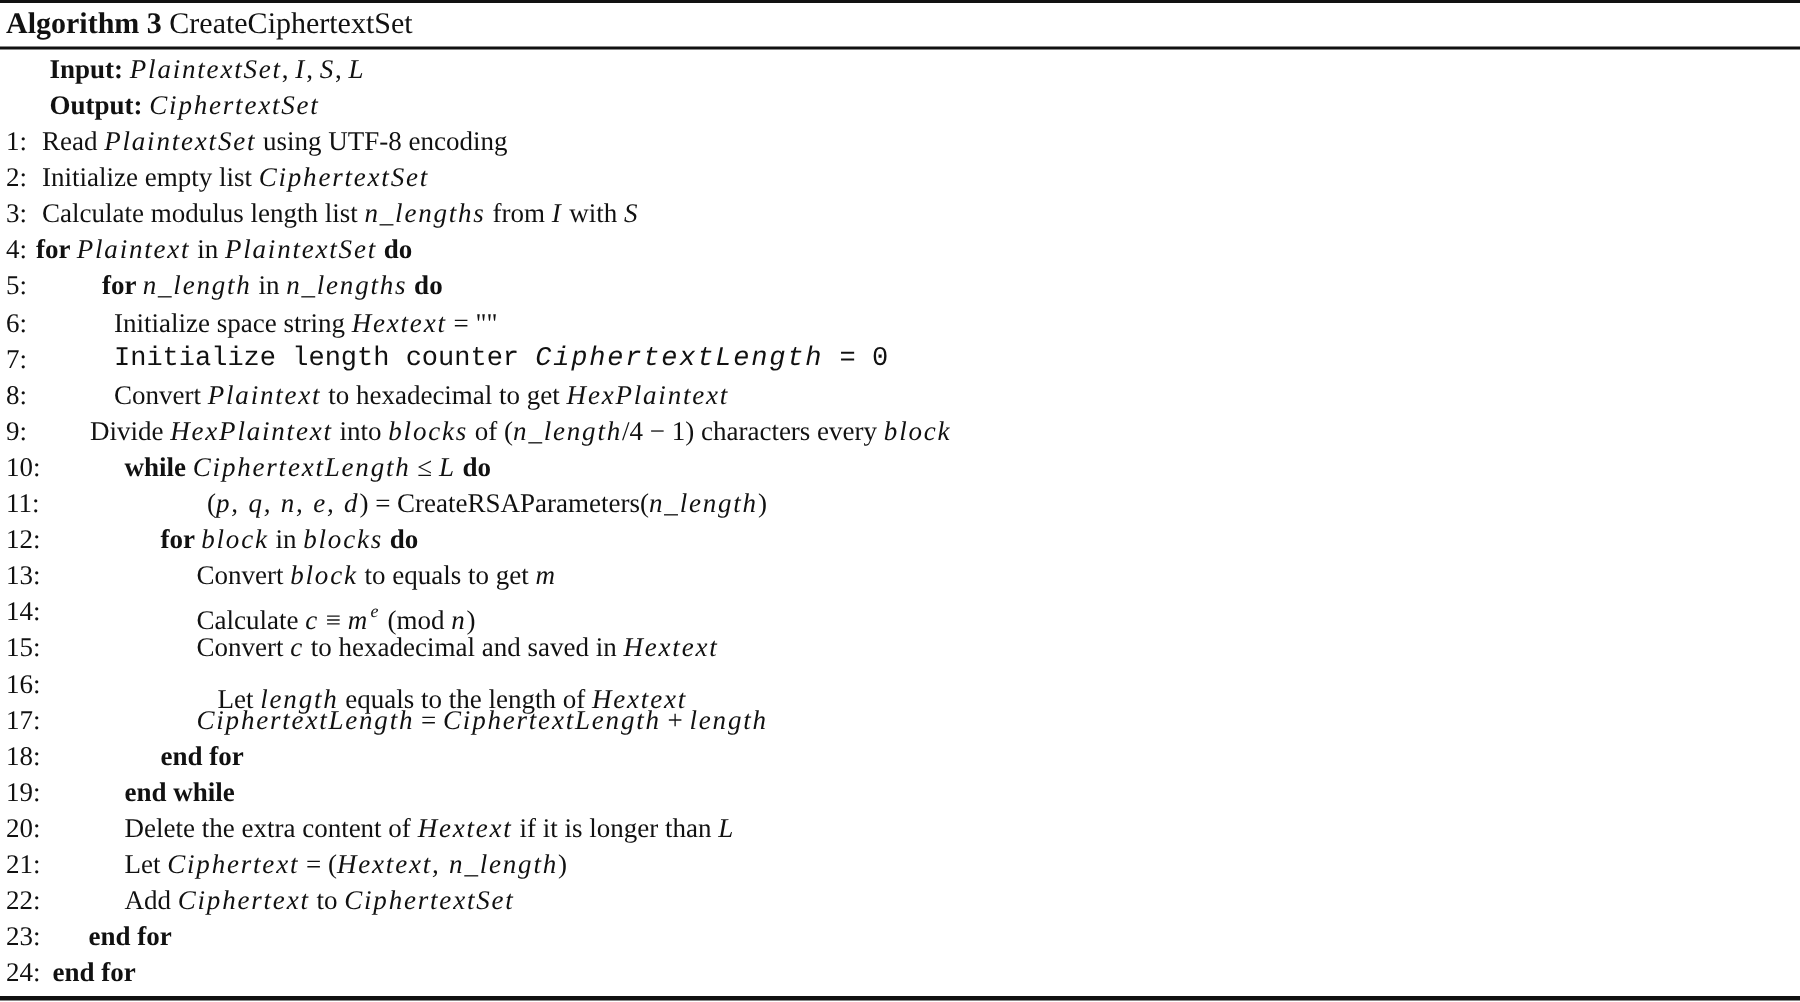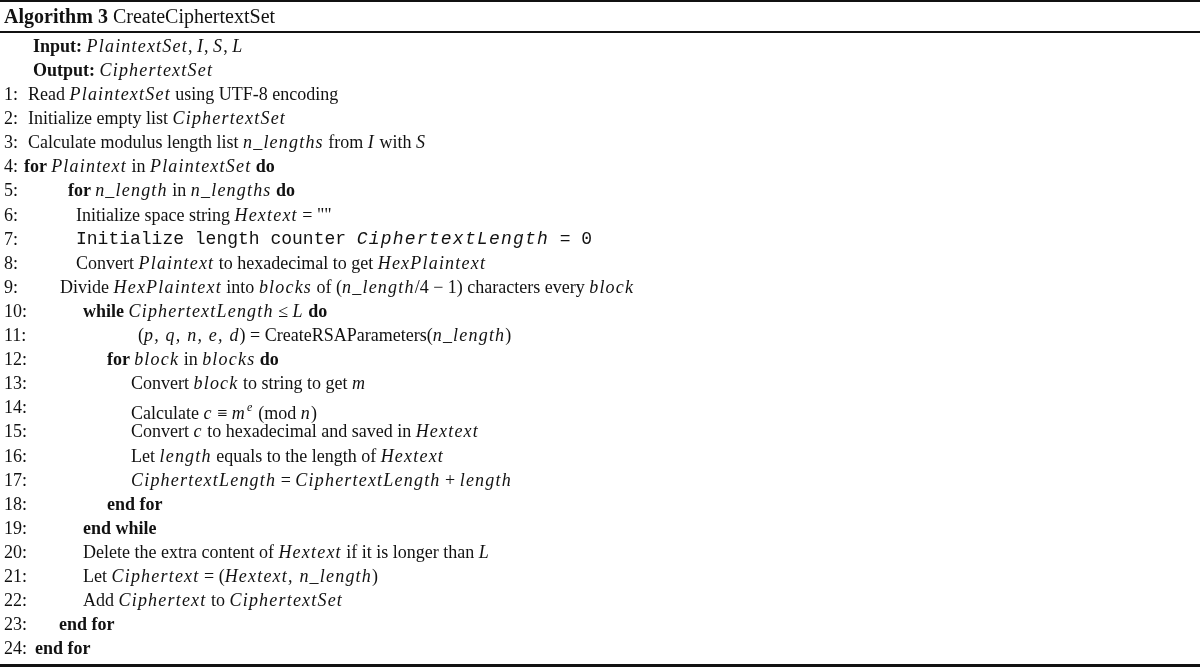--- a/index.html
+++ b/index.html
@@ -98,33 +98,33 @@
     <div class="line" style="top: 323px;">
       <span class="lnum">11:</span>
       <span class="body" style="left: 90px; margin-left: 48px;"><span class="seg-r">(</span><span class="seg-i">p, q, n, e, d</span><span class="seg-r">) = CreateRSAParameters(</span><span class="seg-i">n_length</span><span class="seg-r">)</span></span>
     </div>
     <div class="line" style="top: 347.1px;">
       <span class="lnum">12:</span>
       <span class="body" style="left: 107px;"><span class="seg-b">for </span><span class="seg-i">block</span><span class="seg-r"> in </span><span class="seg-i">blocks</span><span class="seg-b"> do</span></span>
     </div>
     <div class="line" style="top: 371.2px;">
       <span class="lnum">13:</span>
-      <span class="body" style="left: 131px;"><span class="seg-r">Convert </span><span class="seg-i">block</span><span class="seg-r"> to string to get </span><span class="seg-i">m</span></span>
+      <span class="body" style="left: 131px;"><span class="seg-r">Convert </span><span class="seg-i">block</span><span class="seg-r"> to equals to get </span><span class="seg-i">m</span></span>
     </div>
     <div class="line" style="top: 395.3px;">
       <span class="lnum">14:</span>
       <span class="body" style="left: 131px;"><span class="seg-r">Calculate </span><span class="seg-i">c</span><span class="seg-r"> ≡ </span><span class="seg-i">m</span><span class="seg-sup">e</span><span class="seg-r">(mod </span><span class="seg-i">n</span><span class="seg-r">)</span></span>
     </div>
     <div class="line" style="top: 419.4px;">
       <span class="lnum">15:</span>
       <span class="body" style="left: 131px;"><span class="seg-r">Convert </span><span class="seg-i">c</span><span class="seg-r"> to hexadecimal and saved in </span><span class="seg-i">Hextext</span></span>
     </div>
     <div class="line" style="top: 443.5px;">
       <span class="lnum">16:</span>
-      <span class="body" style="left: 131px;"><span class="seg-r">Let </span><span class="seg-i">length</span><span class="seg-r"> equals to the length of </span><span class="seg-i">Hextext</span></span>
+      <span class="body" style="left: 145px; margin-top: 10px;"><span class="seg-r">Let </span><span class="seg-i">length</span><span class="seg-r"> equals to the length of </span><span class="seg-i">Hextext</span></span>
     </div>
     <div class="line" style="top: 467.6px;">
       <span class="lnum">17:</span>
       <span class="body" style="left: 131px;"><span class="seg-i">CiphertextLength</span><span class="seg-r"> = </span><span class="seg-i">CiphertextLength</span><span class="seg-r"> + </span><span class="seg-i">length</span></span>
     </div>
     <div class="line" style="top: 491.7px;">
       <span class="lnum">18:</span>
       <span class="body" style="left: 107px;"><span class="seg-b">end for</span></span>
     </div>
     <div class="line" style="top: 515.8px;">

